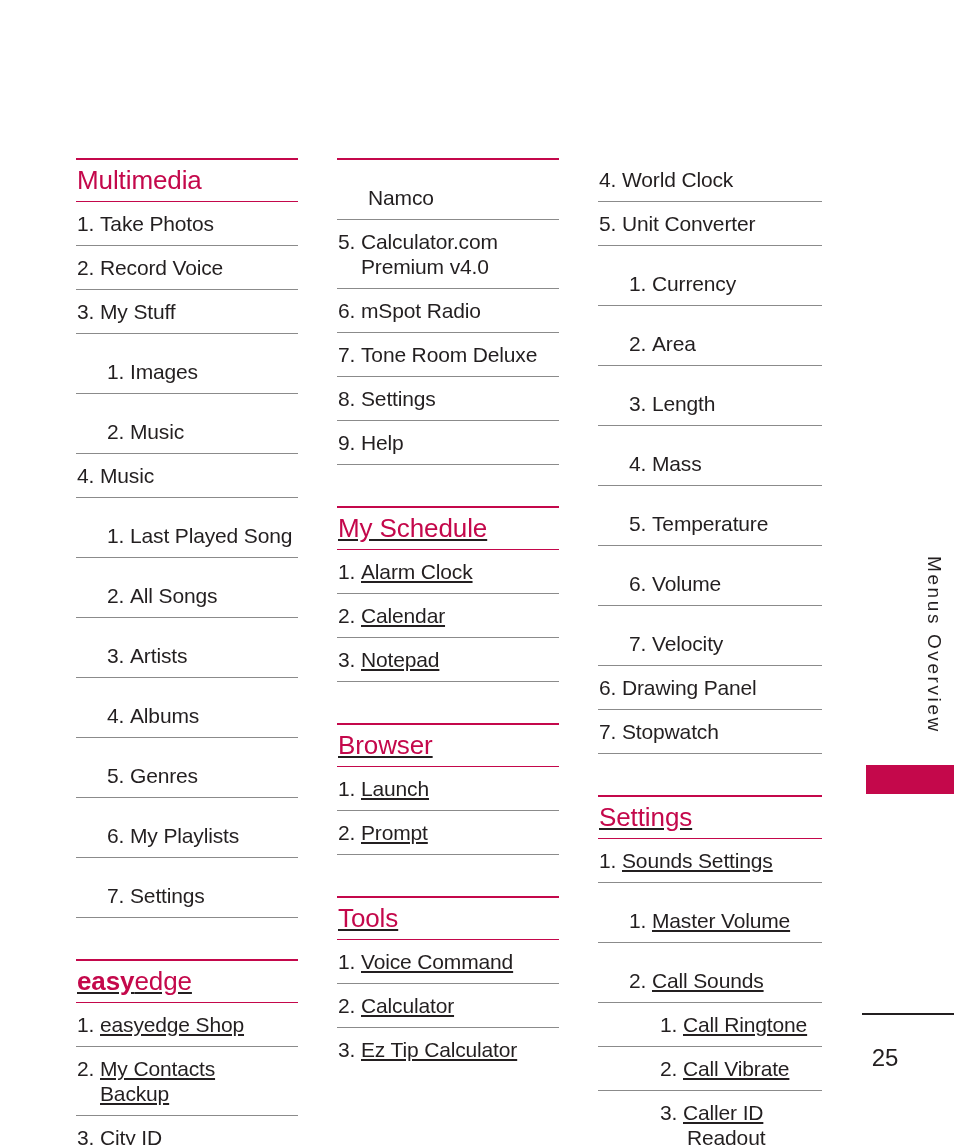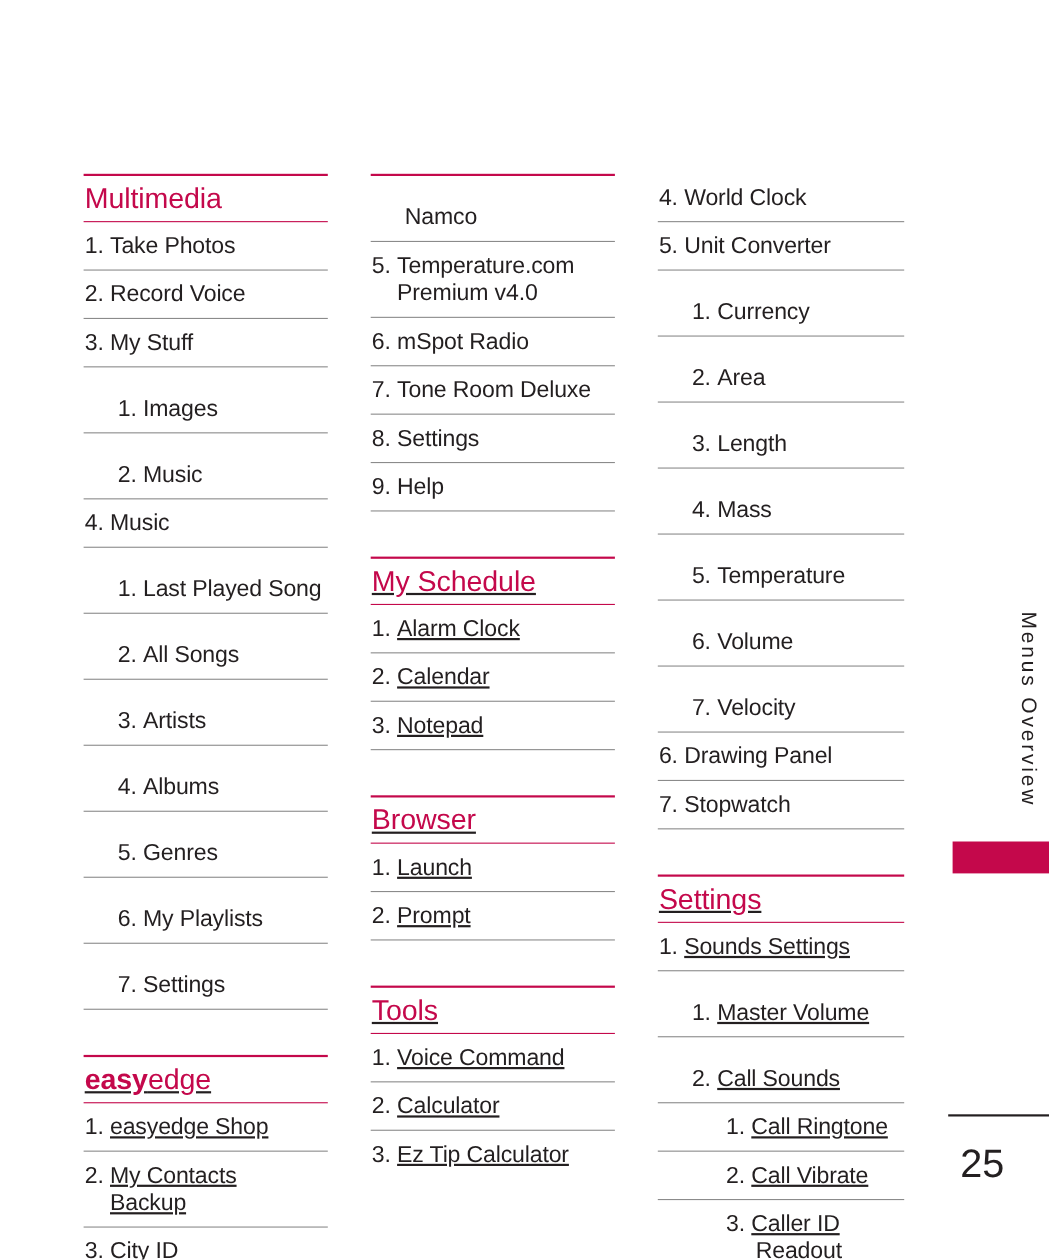--- a/index.html
+++ b/index.html
@@ -135,22 +135,22 @@
     top: 1013px;
     width: 92px;
     border-top: 2px solid #231f20;
     height: 0;
   }
   #page-number {
     position: absolute;
     left: 857px;
     top: 1040px;
     width: 56px;
-    text-align: right;
-    font-size: 36px;
+    text-align: center;
+    font-size: 24px;
     line-height: 36px;
     color: #231f20;
   }
 </style>
 </head>
 <body>
 
 <div id="page">
 
   <div class="columns">
@@ -186,21 +186,21 @@
             <li class="item lvl1 noline"><span class="num">4.</span><span>PAC-MAN by</span></li>
           </ul>
         </div>
       </div>
       <div class="col-gap"></div>
       <div class="column">
         <div class="section">
           <div class="rule-pink-top"></div>
           <ul class="items">
             <li class="item lvl2"><span>Namco</span></li>
-            <li class="item lvl1"><span class="num">5.</span><span>Temperature.com</span><span class="cont">Premium v4.0</span></li>
+            <li class="item lvl1"><span class="num">5.</span><span>Calculator.com</span><span class="cont">Premium v4.0</span></li>
             <li class="item lvl1"><span class="num">6.</span><span>mSpot Radio</span></li>
             <li class="item lvl1"><span class="num">7.</span><span>Tone Room Deluxe</span></li>
             <li class="item lvl1"><span class="num">8.</span><span>Settings</span></li>
             <li class="item lvl1"><span class="num">9.</span><span>Help</span></li>
           </ul>
         </div>
         <div class="section spaced">
           <div class="rule-pink-top"></div>
           <div class="section-title">My Schedule</div>
           <div class="rule-pink-bottom"></div>

